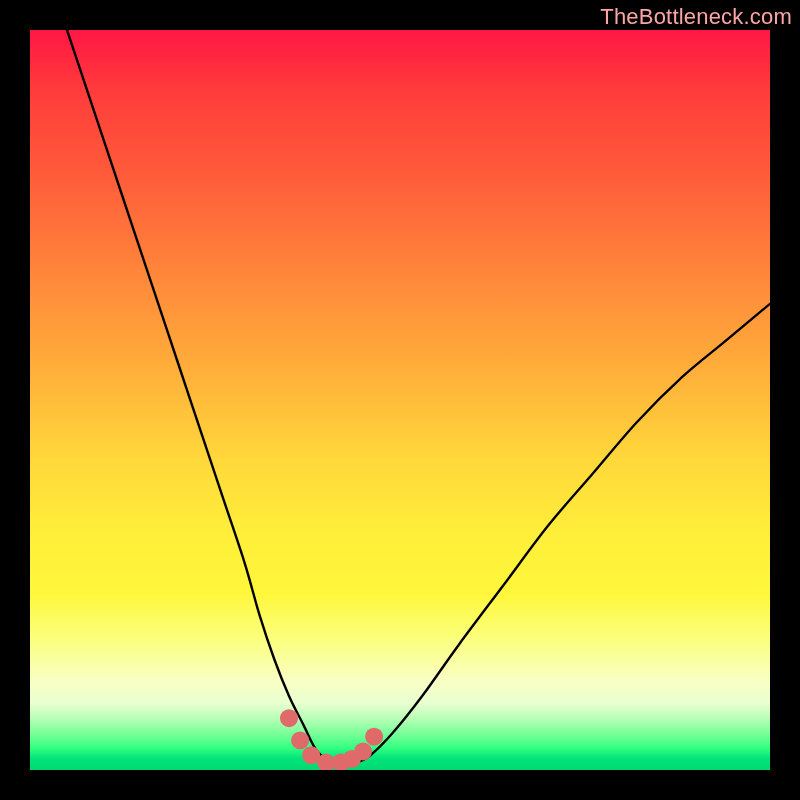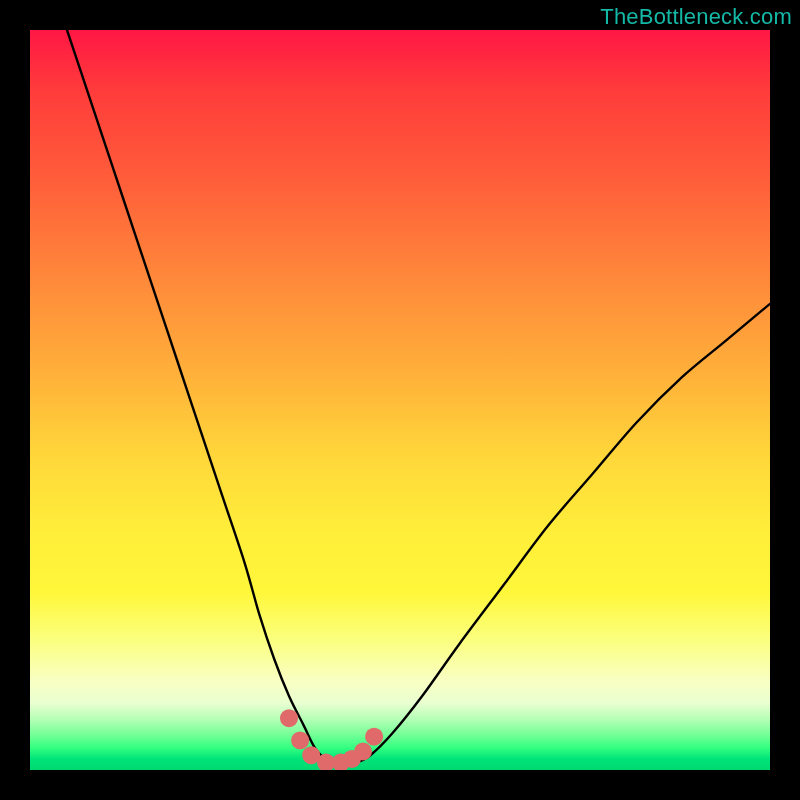--- a/index.html
+++ b/index.html
@@ -55,21 +55,21 @@
     position: absolute;
     left: 0; top: 0;
     width: 740px;
     height: 740px;
     overflow: visible;
   }
   .watermark {
     position: absolute;
     top: 4px;
     right: 8px;
-    color: #14b8a6;
+    color: #fca5a5;
     font-size: 22px;
     font-weight: 400;
     letter-spacing: 0.2px;
     user-select: none;
   }
 </style>
 </head>
 <body>
 
 <div class="frame">

